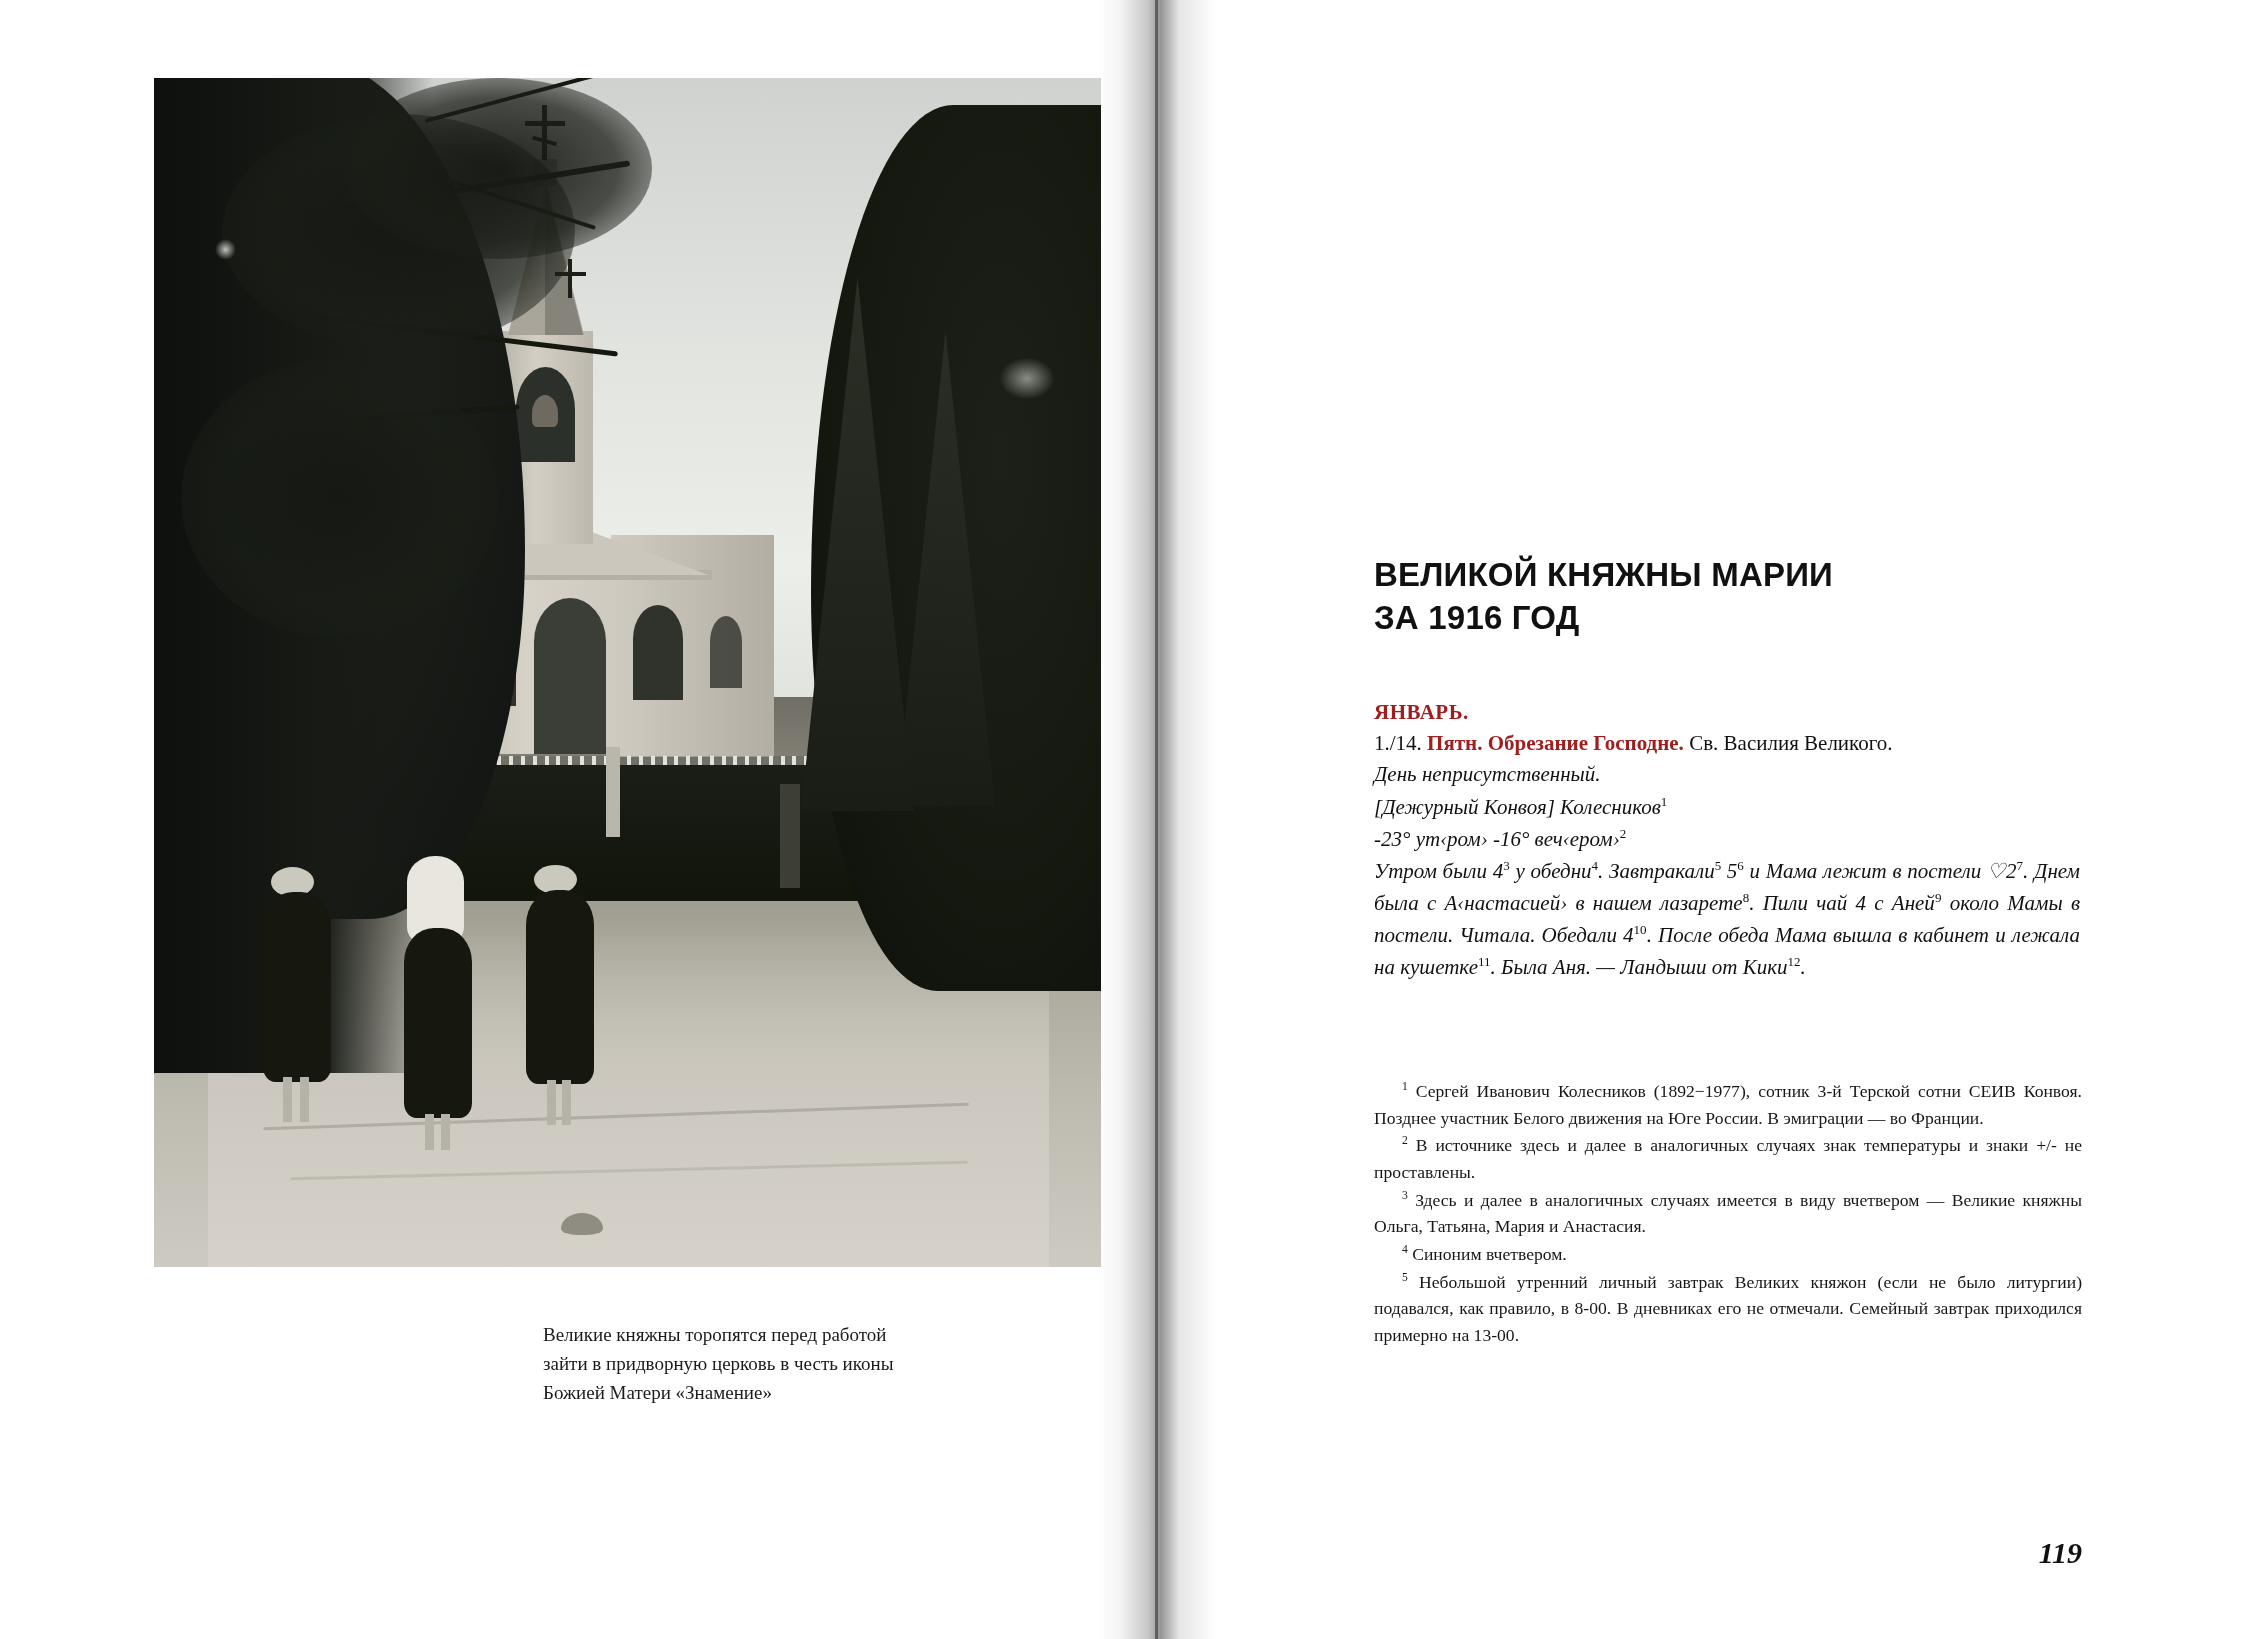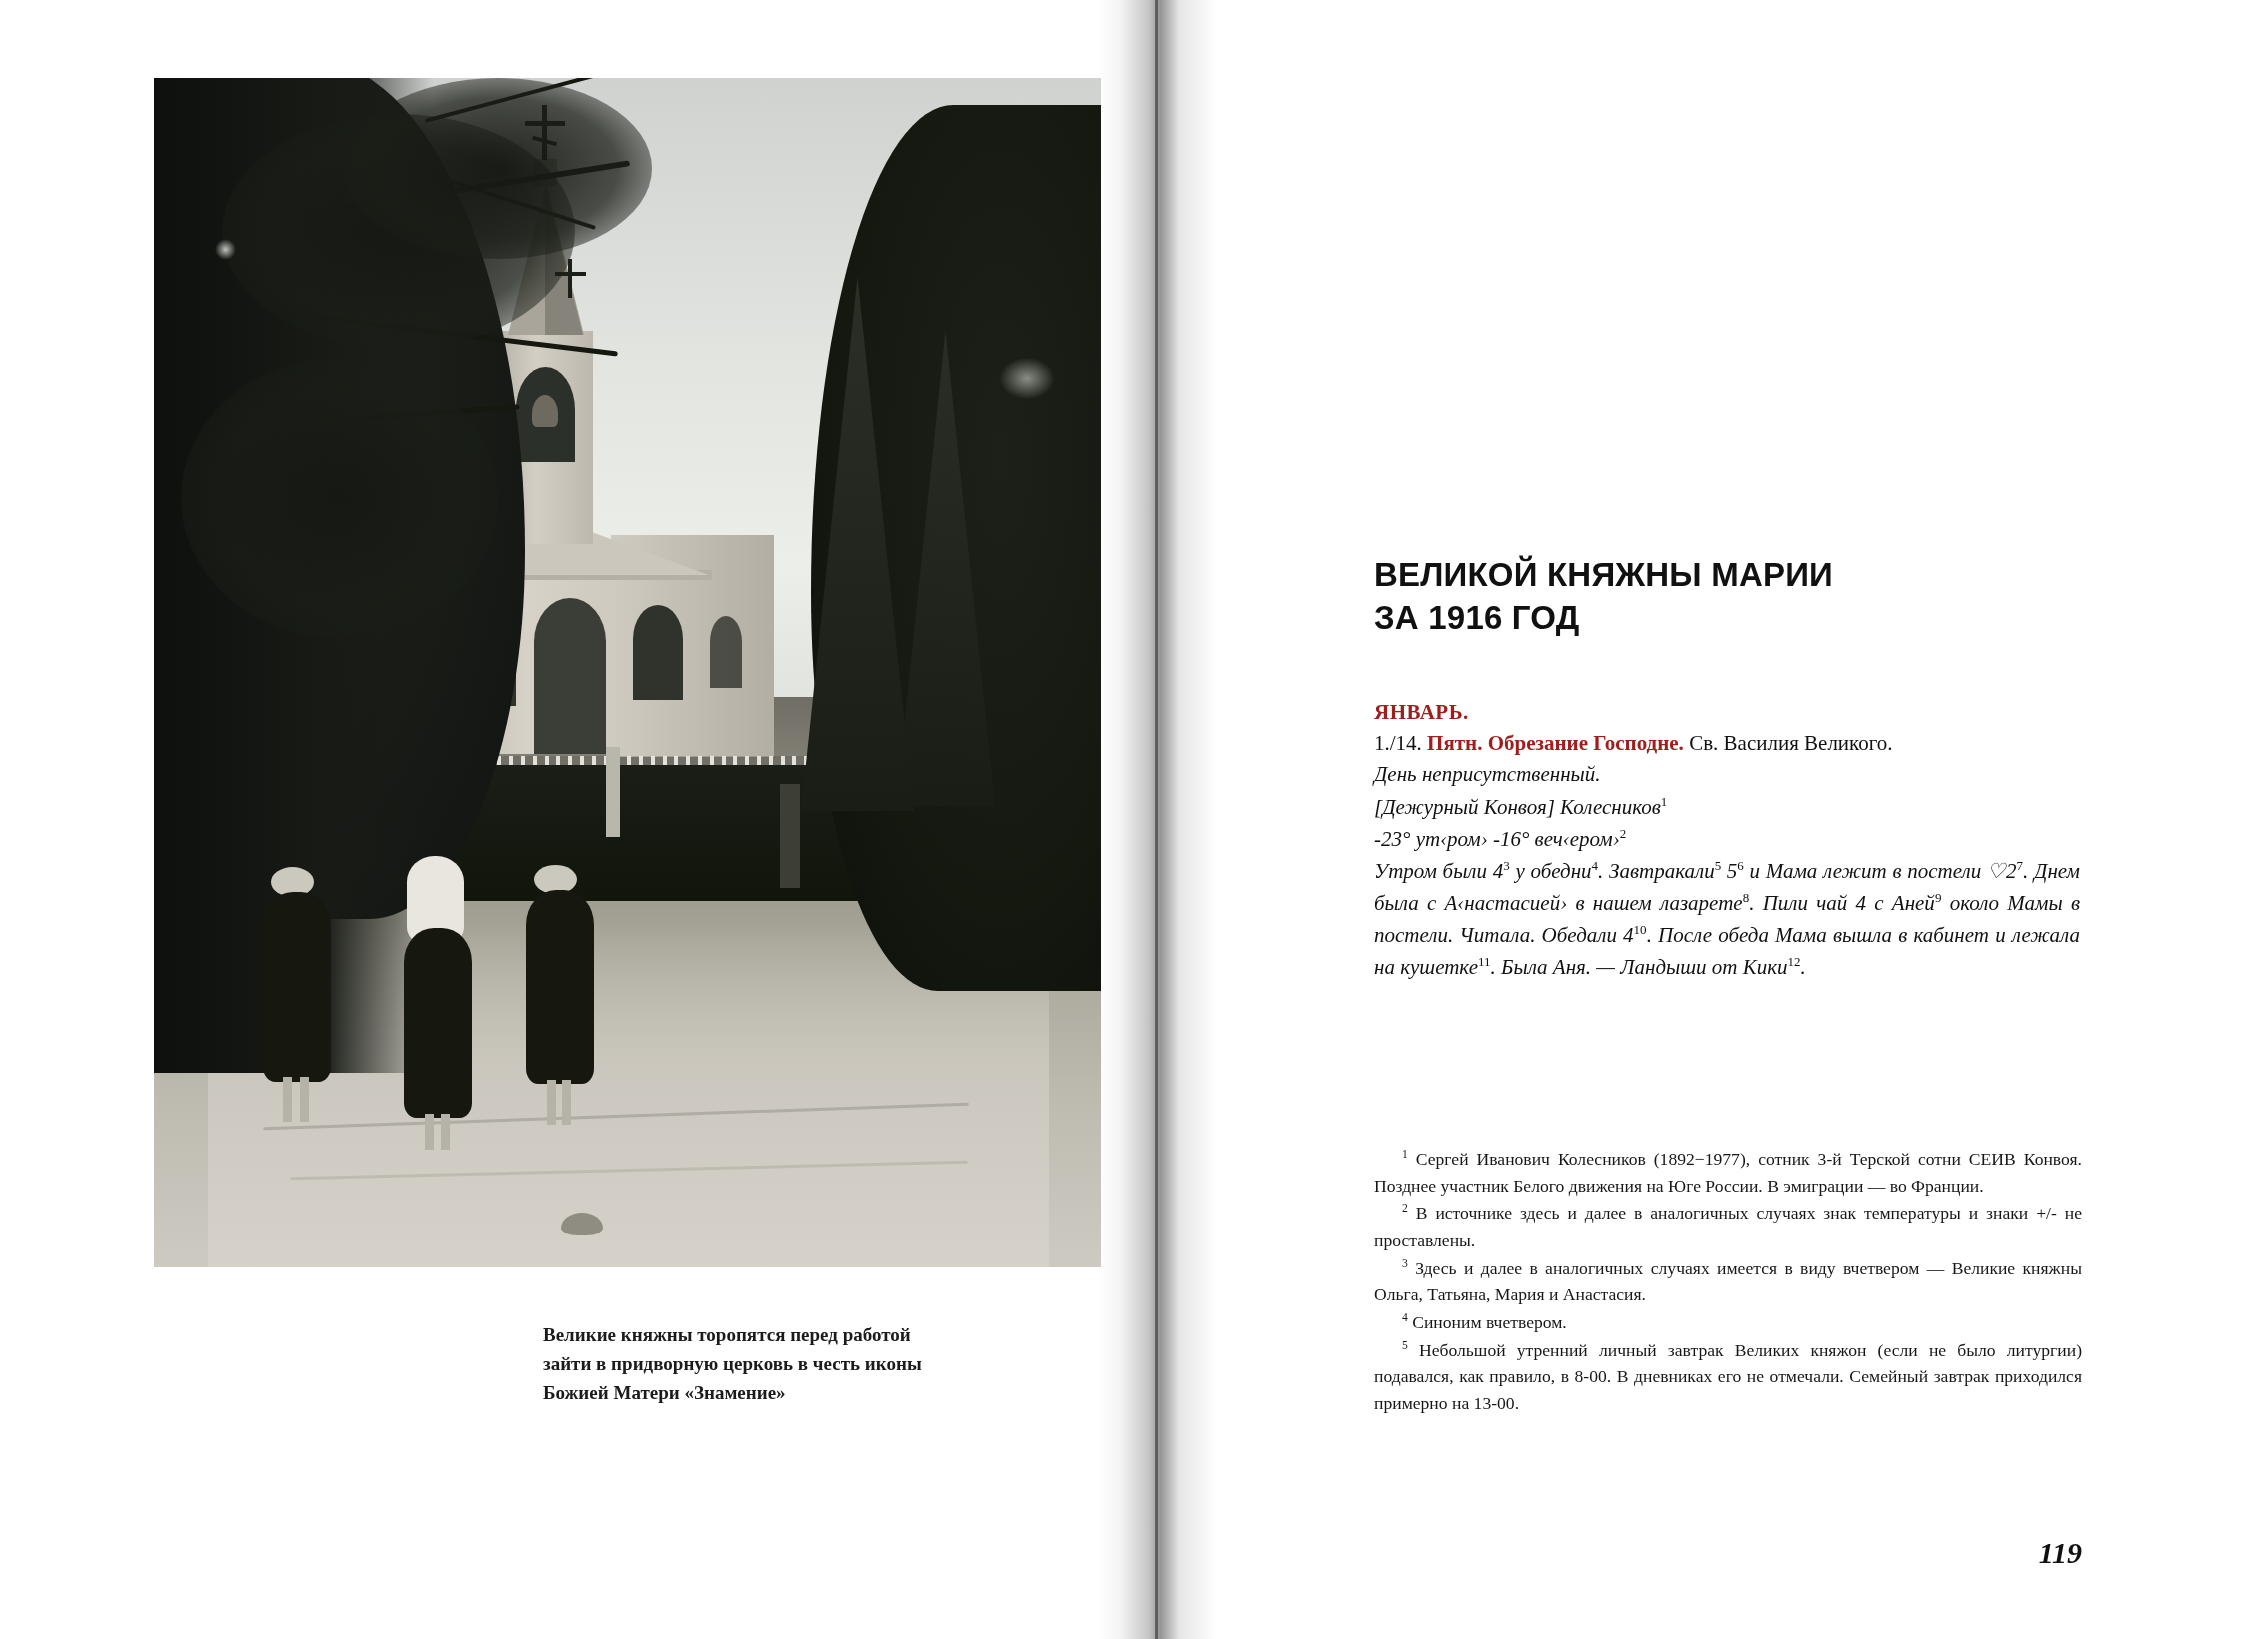--- a/index.html
+++ b/index.html
@@ -261,21 +261,20 @@
   .caption {
     position: absolute;
     left: 543px;
     top: 1321px;
     width: 574px;
     text-align: left;
     font-family: "Liberation Serif", serif;
     font-size: 19px;
     line-height: 1.52;
     color: #1b1b1b;
-    font-weight: bold;
   }
 
   
   .right-page {
     position: absolute;
     left: 1302px;
     top: 0;
     width: 859px;
     height: 100%;
   }
@@ -326,21 +325,21 @@
     line-height: 1.53;
     color: #111111;
     text-align: justify;
   }
   .body-italic .ln { display: block; }
   sup { font-size: 0.62em; vertical-align: super; font-style: normal; }
 
   .footnotes {
     position: absolute;
     left: 72px;
-    top: 1146px;
+    top: 1078px;
     width: 708px;
     font-family: "Liberation Serif", serif;
     font-size: 17.6px;
     line-height: 1.52;
     color: #17171a;
     text-align: justify;
   }
   .fn {
     margin-bottom: 0.9px;
     text-indent: 28px;

